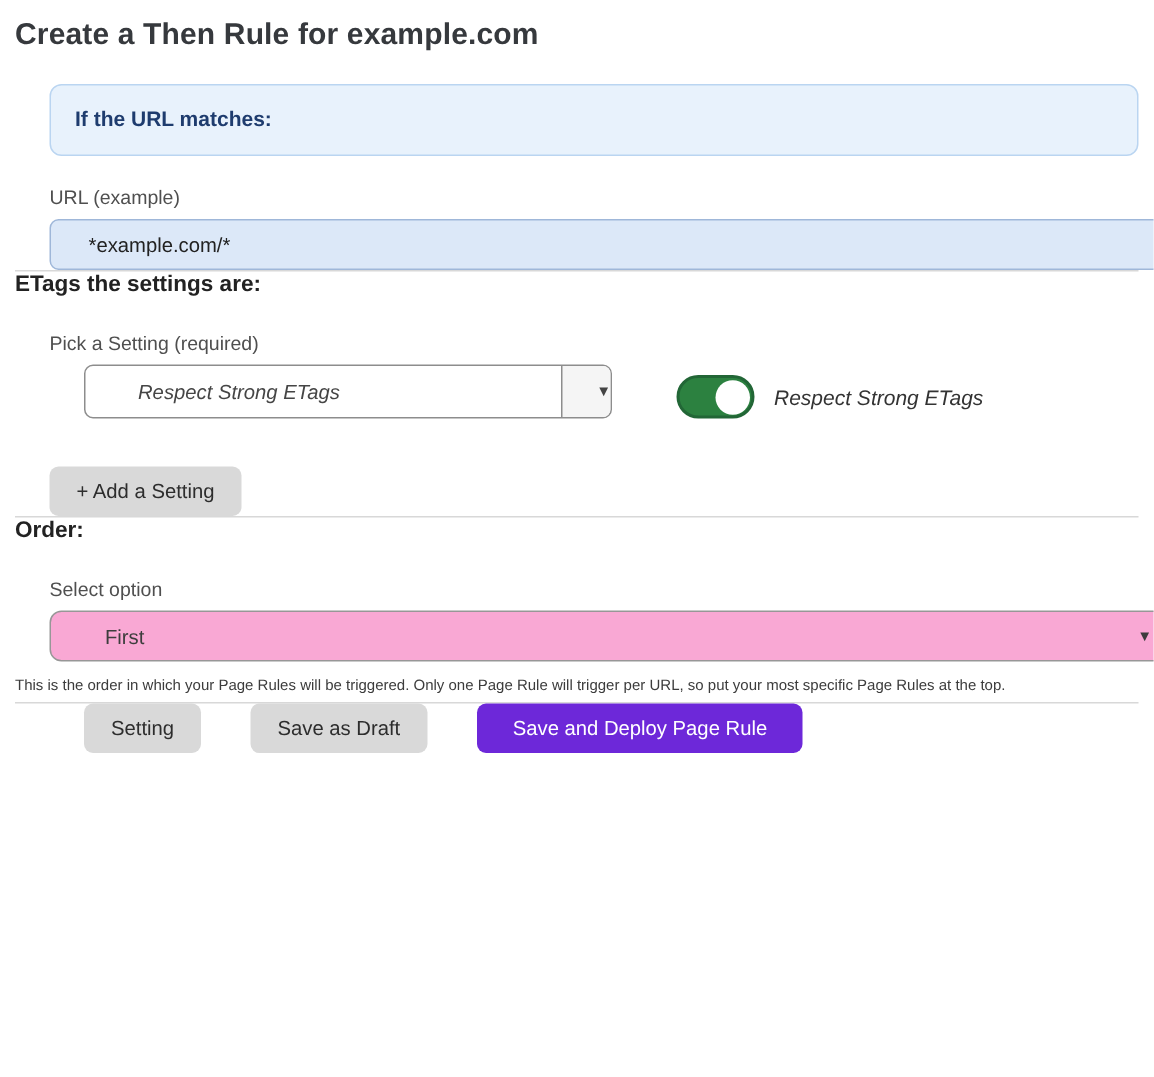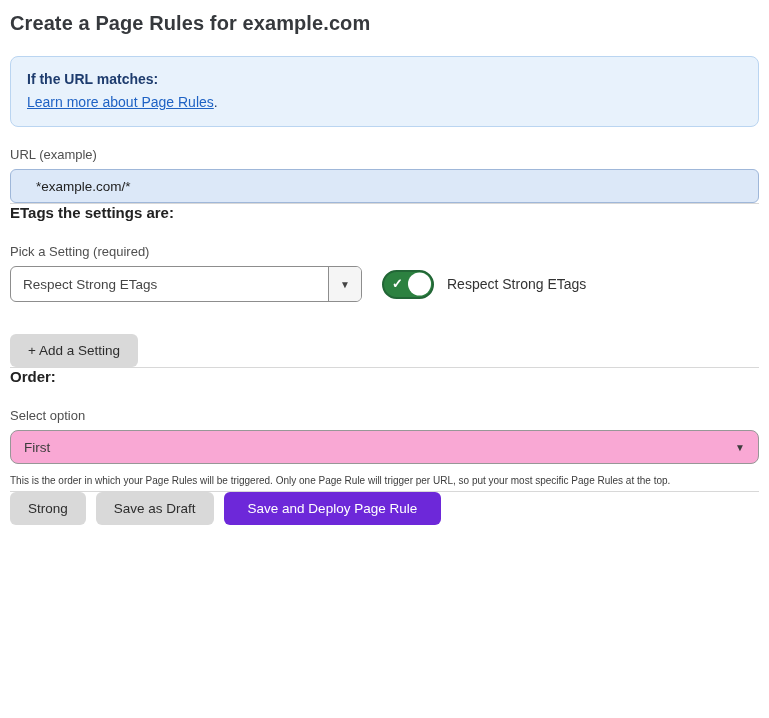--- a/index.html
+++ b/index.html
@@ -1,15 +1,15 @@
 <!DOCTYPE html>
 <html><head>
 <meta charset="utf-8">
 <style>
-  * { box-sizing: border-box; }
+  * { box-sizing: border-box; margin-left: 23px; }
   html, body { margin: 0; padding: 0; }
   body {
     width: 769px;
     height: 718px;
     background: #ffffff;
     font-family: "Liberation Sans", sans-serif;
     color: #333;
     padding: 10px 10px 0 10px;
   }
   .page-title {
@@ -66,21 +66,22 @@
   .hr-2 { margin: 13px -10px 22px -10px; }
   .hr-3 { margin: 12px -10px 16px -10px; }
   .section-heading {
     font-size: 15px;
     font-weight: 700;
     color: #222;
     margin: 0 0 23px 0;
   }
   .setting-row {
     display: flex;
-    align-items: center;
+    align-items: flex-end;
+    font-style: italic;
   }
   .select-widget {
     width: 352px;
     height: 36px;
     border: 1px solid #8d8d8d;
     border-radius: 6px;
     background: #fff;
     display: flex;
     align-items: stretch;
     overflow: hidden;
@@ -194,25 +195,24 @@
   .footer-actions {
     display: flex;
     gap: 10px;
   }
 </style>
 </head>
 <body>
 
 
 
-<h1 class="page-title">Create a Page Rules for example.com</h1>
+<h1 class="page-title">Create a Then Rule for example.com</h1>
 
 <div class="info-box">
   <p class="info-heading">If the URL matches:</p>
-  <p><a>Learn more about Page Rules</a><span>.</span></p>
 </div>
 
 <label class="field-label">URL (example)</label>
 <input class="url-input" type="text" value="*example.com/*" style="">
 
 <hr class="divider hr-1">
 
 <h2 class="section-heading">ETags the settings are:</h2>
 
 <label class="field-label">Pick a Setting (required)</label>
@@ -244,19 +244,19 @@
 <div class="order-select">
   <span class="order-value">First</span>
   <span class="order-chevron">▼</span>
 </div>
 
 <p class="help-text">This is the order in which your Page Rules will be triggered. Only one Page Rule will trigger per URL, so put your most specific Page Rules at the top.</p>
 
 <hr class="divider hr-3">
 
 <div class="footer-actions">
-  <button class="btn btn-gray">Strong</button>
+  <button class="btn btn-gray">Setting</button>
   <button class="btn btn-gray">Save as Draft</button>
   <button class="btn btn-blue">Save and Deploy Page Rule</button>
 </div>
 
 
 
 
 </body></html>

